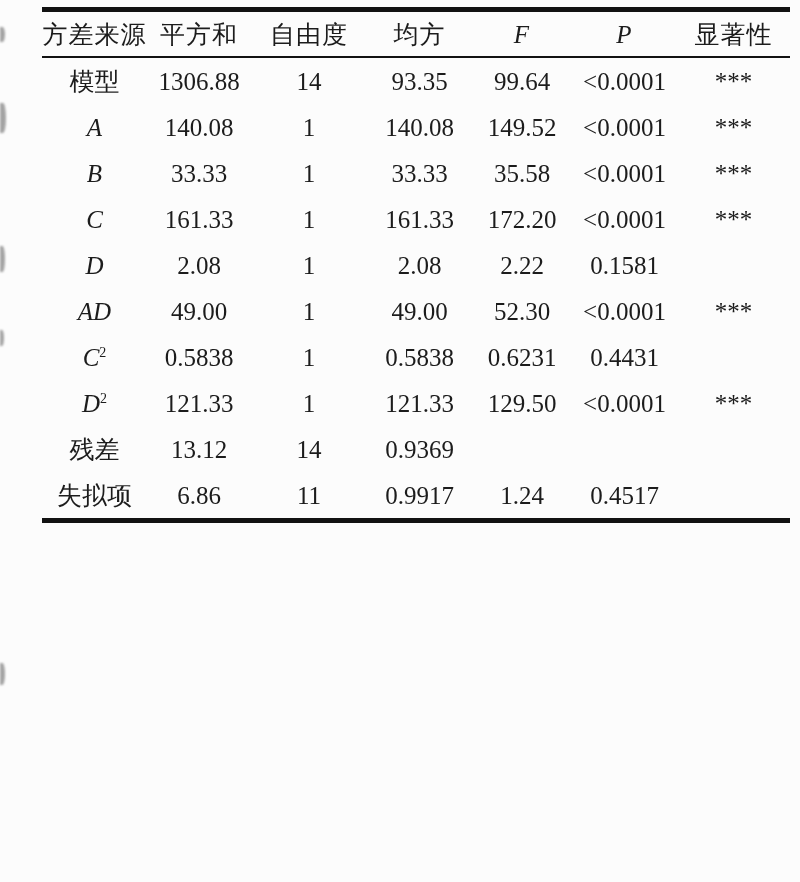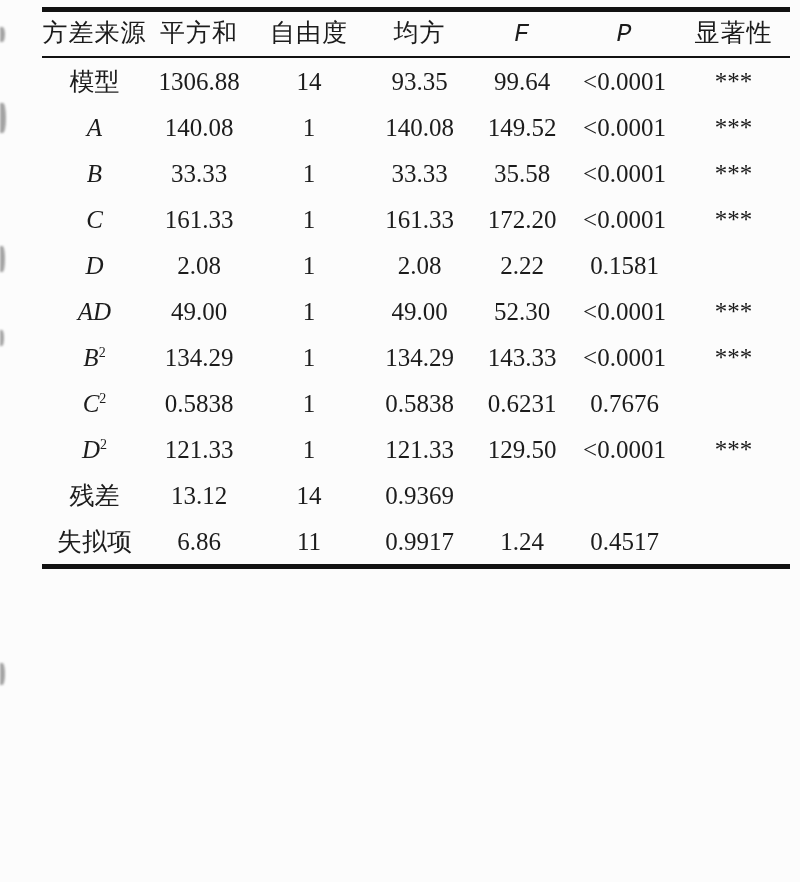--- a/index.html
+++ b/index.html
@@ -27,21 +27,20 @@
     line-height: 1;
   }
   table.anova thead th {
     font-weight: normal;
     text-align: center;
     vertical-align: middle;
     height: 44px;
     border-bottom: 2px solid #121212;
     padding: 0;
     letter-spacing: 1px;
-    font-family: Liberation Mono, monospace;
   }
   table.anova tbody td {
     text-align: center;
     vertical-align: middle;
     height: 46px;
     padding: 0;
   }
   .th-italic { font-style: italic; letter-spacing: 0; }
   .var { font-style: italic; }
   sup.src-sup {
@@ -146,35 +145,26 @@
         <tr>
       <td><span class="src-base var">AD</span><sup class="src-sup"></sup></td>
       <td>49.00</td>
       <td>1</td>
       <td>49.00</td>
       <td>52.30</td>
       <td>&lt;0.0001</td>
       <td>***</td>
     </tr>
         <tr>
-      <td><span class="src-base var">B</span><sup class="src-sup">2</sup></td>
-      <td>134.29</td>
-      <td>1</td>
-      <td>134.29</td>
-      <td>143.33</td>
-      <td>&lt;0.0001</td>
-      <td>***</td>
-    </tr>
-        <tr>
       <td><span class="src-base var">C</span><sup class="src-sup">2</sup></td>
       <td>0.5838</td>
       <td>1</td>
       <td>0.5838</td>
       <td>0.6231</td>
-      <td>0.7676</td>
+      <td>0.4431</td>
       <td></td>
     </tr>
         <tr>
       <td><span class="src-base var">D</span><sup class="src-sup">2</sup></td>
       <td>121.33</td>
       <td>1</td>
       <td>121.33</td>
       <td>129.50</td>
       <td>&lt;0.0001</td>
       <td>***</td>

